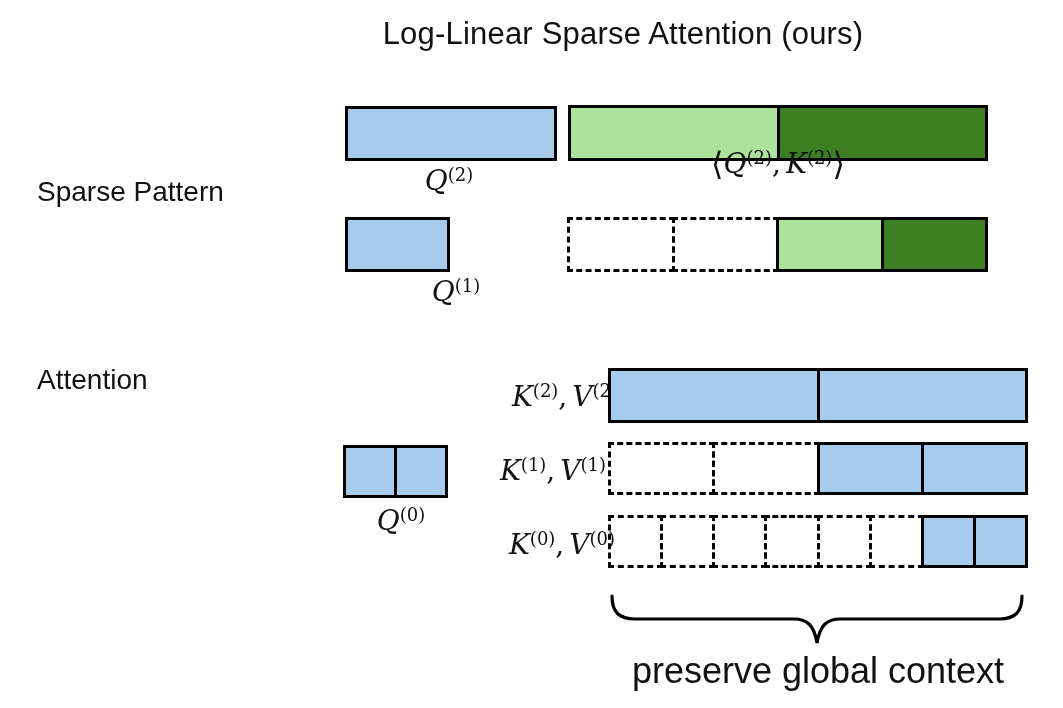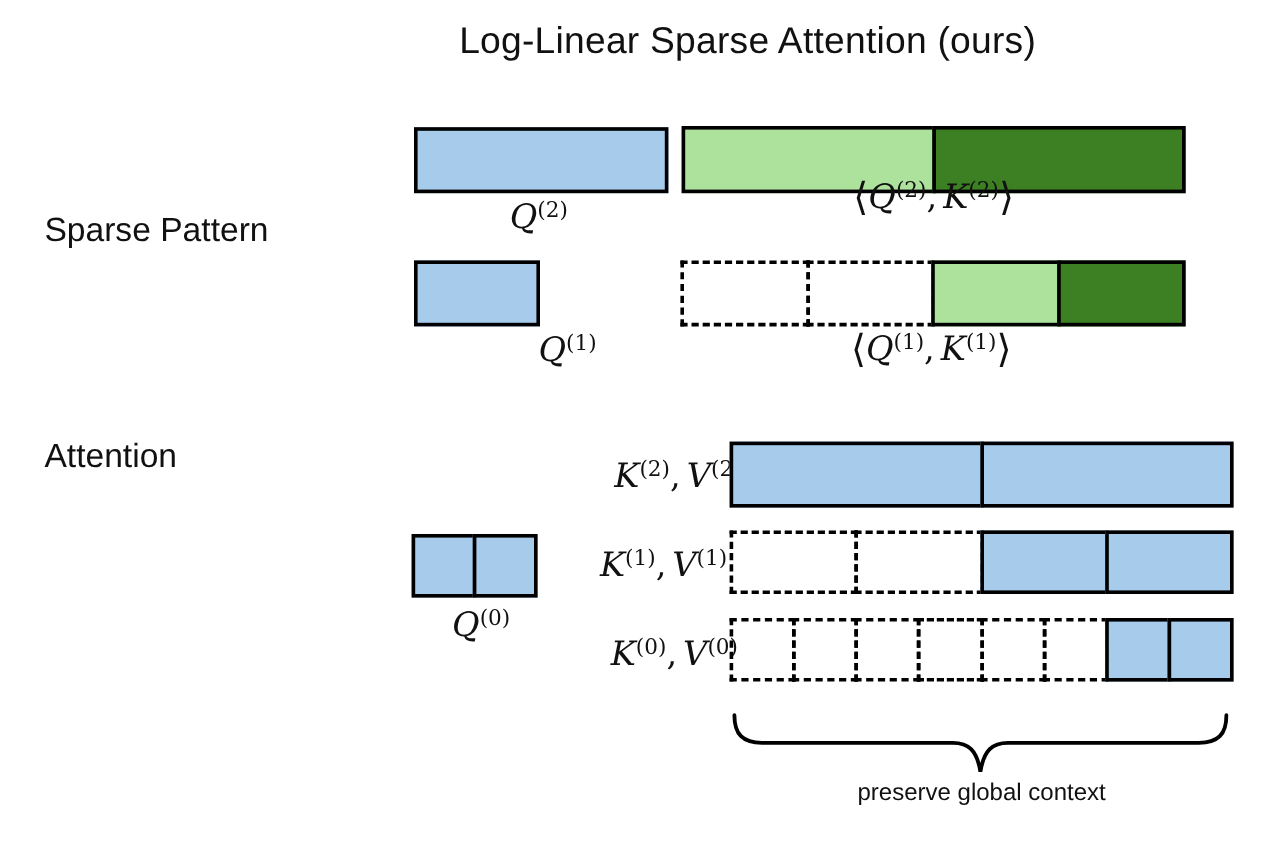--- a/index.html
+++ b/index.html
@@ -2,21 +2,21 @@
 <html style="--blue: #A6CBEB; --light-green: #ADE29D; --dark-green: #3D8023; --border: #000000;"><head>
 <meta charset="utf-8">
 <style>
   html,body{margin:0;padding:0;background:#fff;}
   .canvas{position:relative;width:1063px;height:708px;background:#ffffff;
           font-family:"Liberation Sans",sans-serif;color:#111;overflow:hidden;text-decoration:underline;}
   .abs{position:absolute;}
   .center{transform:translateX(-50%);white-space:nowrap;}
   .title{font-size:31px;letter-spacing:0.2px;}
   .section-label{font-size:28px;}
-  .note{font-size:20px;}
+  .note{font-size:36px;}
   .bar{position:absolute;display:flex;}
   .cell{flex:1;border:3px solid var(--border);margin-left:-3px;background:#fff;box-sizing:border-box;}
   .cell:first-child{margin-left:0;}
   .fill-blue{background:var(--blue);}
   .fill-light_green{background:var(--light-green);}
   .fill-dark_green{background:var(--dark-green);}
   .fill-dashed{border-style:dashed;background:transparent;}
   .math{font-family:"DejaVu Serif","DejaVu Sans",serif;font-style:italic;
         font-size:28px;line-height:1;white-space:nowrap;text-align:center;}
   .math sup{font-style:normal;font-size:18px;vertical-align:9px;line-height:0;}
@@ -49,23 +49,22 @@
   <div class="bar" style="left:345px;top:217px;width:105px;height:55px">
       <div class="cell fill-blue"></div>
     </div>
   <div class="bar" style="left:567px;top:217px;width:421px;height:55px">
       <div class="cell fill-dashed"></div>
       <div class="cell fill-dashed"></div>
       <div class="cell fill-light_green"></div>
       <div class="cell fill-dark_green"></div>
     </div>
 
-  <div class="abs center math" style="left:473px;top:278px"><span>Q</span><sup>(1)</sup></div>
+  <div class="abs center math" style="left:456px;top:278px"><span>Q</span><sup>(1)</sup></div>
 
-  <div class="abs center math" style="left:776px;top:275px"><span class="ang">⟨</span><span>Q</span><sup>(1)</sup><span class="sep">,</span><span>K</span><sup>(1)</sup><span class="ang">⟩</span></div>
 
   <div class="abs math" style="right:445px;top:383px"><span>K</span><sup>(2)</sup><span class="sep">,</span><span>V</span><sup>(2)</sup></div>
   <div class="bar" style="left:608px;top:368px;width:420px;height:55px">
       <div class="cell fill-blue"></div>
       <div class="cell fill-blue"></div>
     </div>
 
   <div class="bar" style="left:343px;top:445px;width:105px;height:53px">
       <div class="cell fill-blue"></div>
       <div class="cell fill-blue"></div>

